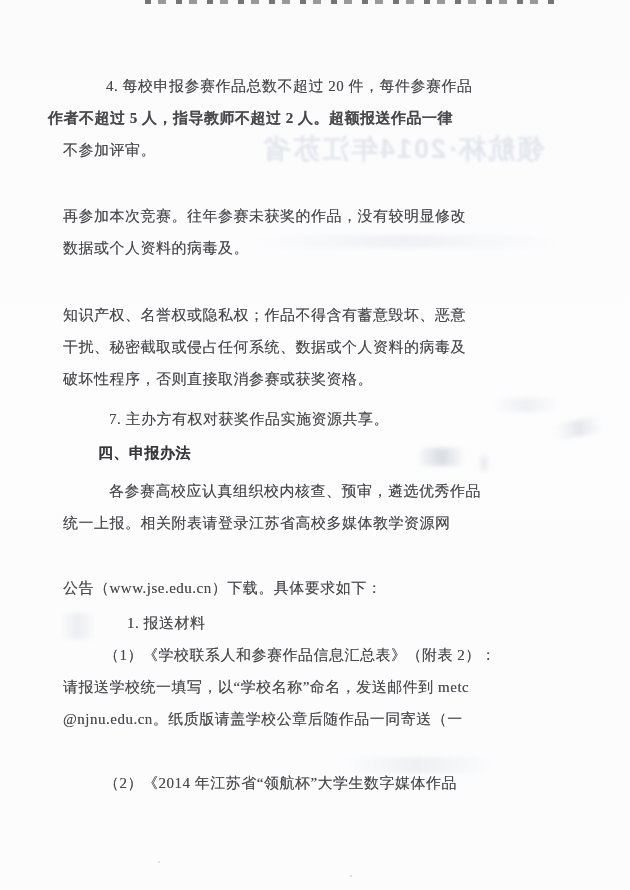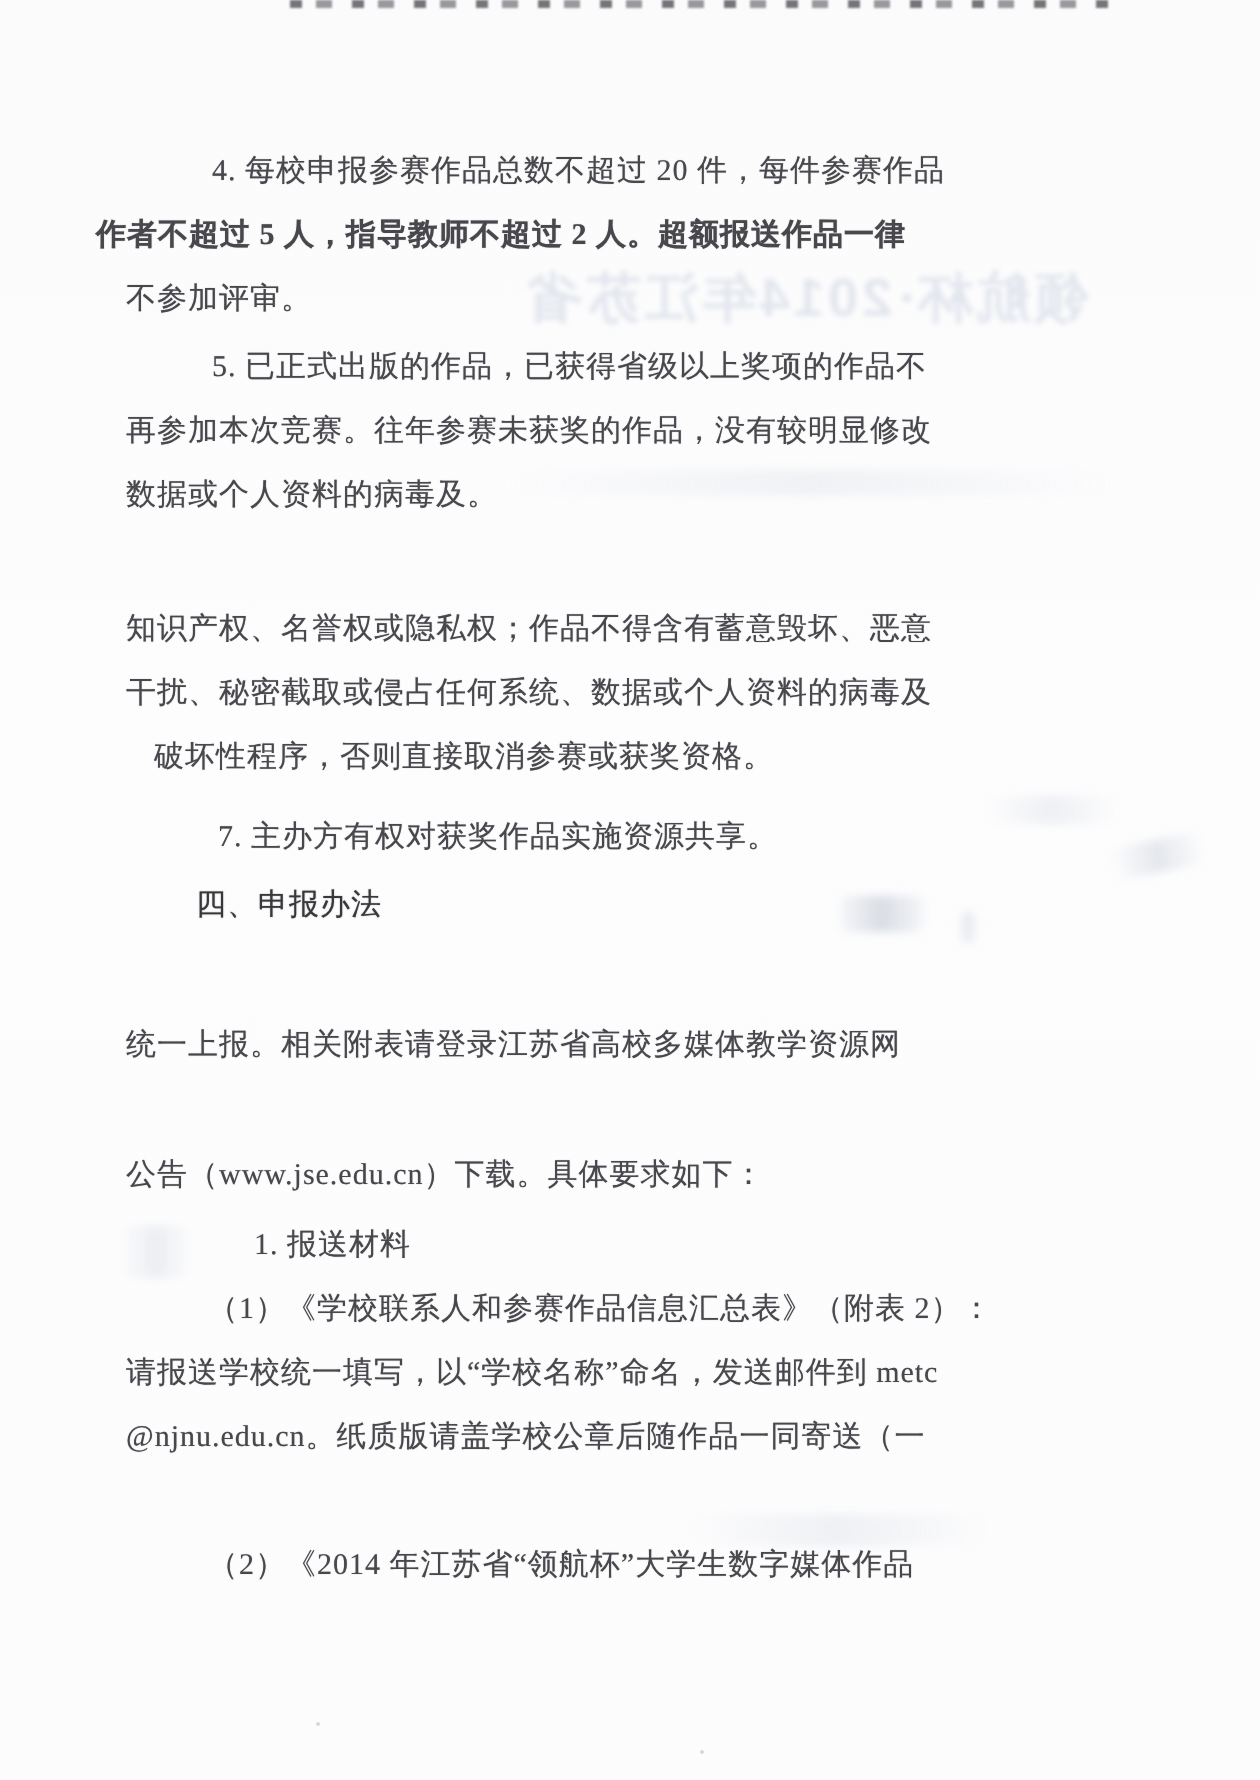--- a/index.html
+++ b/index.html
@@ -15,21 +15,21 @@
   .ln{
     position:absolute;
     white-space:nowrap;
     font-size:15px;
     line-height:22px;
     color:#47474c;
     letter-spacing:0.5px;
     text-shadow:0 0 0.5px rgba(70,70,76,0.55);
   }
   .hd{
-    font-weight:normal;
+    font-weight:bold;
     color:#38383c;
     font-family:"Liberation Sans", sans-serif;
     text-shadow:0 0 0.6px rgba(56,56,60,0.7);
   }
   
   .ghost{
     position:absolute;
     transform:scaleX(-1);
     color:#e2e6ed;
     font-weight:bold;
@@ -65,28 +65,28 @@
   <div class="blob" style="left:556px;top:420px;width:46px;height:16px;transform:rotate(-12deg);"></div>
   <div class="blob" style="left:493px;top:398px;width:66px;height:14px;opacity:0.6;"></div>
   <div class="blob" style="left:420px;top:448px;width:42px;height:18px;background:linear-gradient(90deg,rgba(188,195,206,0.1),rgba(188,195,206,0.55),rgba(188,195,206,0.1));"></div>
   <div class="blob" style="left:479px;top:456px;width:10px;height:15px;"></div>
   <div class="blob" style="left:60px;top:613px;width:36px;height:26px;opacity:0.7;"></div>
   <div class="blob" style="left:343px;top:757px;width:152px;height:16px;opacity:0.55;"></div>
 
   <div class="ln" style="top:75px;left:106px;">4. 每校申报参赛作品总数不超过 20 件，每件参赛作品</div>
   <div class="ln" style="top:107px;left:48px;font-weight:bold;">作者不超过 5 人，指导教师不超过 2 人。超额报送作品一律</div>
   <div class="ln" style="top:139px;left:63px;">不参加评审。</div>
-  <div class="ln" style="top:173px;left:106px;">5. 已正式出版的作品，已获得省级以上奖项的作品不</div>
   <div class="ln" style="top:205px;left:63px;">再参加本次竞赛。往年参赛未获奖的作品，没有较明显修改</div>
   <div class="ln" style="top:237px;left:63px;">数据或个人资料的病毒及。</div>
   <div class="ln" style="top:304px;left:63px;">知识产权、名誉权或隐私权；作品不得含有蓄意毁坏、恶意</div>
   <div class="ln" style="top:336px;left:63px;">干扰、秘密截取或侵占任何系统、数据或个人资料的病毒及</div>
-  <div class="ln" style="top:368px;left:77px;">破坏性程序，否则直接取消参赛或获奖资格。</div>
+  <div class="ln" style="top:368px;left:63px;">破坏性程序，否则直接取消参赛或获奖资格。</div>
   <div class="ln" style="top:408px;left:109px;">7. 主办方有权对获奖作品实施资源共享。</div>
   <div class="ln hd" style="top:442px;left:98px;">四、申报办法</div>
+  <div class="ln" style="top:480px;left:109px;">各参赛高校应认真组织校内核查、预审，遴选优秀作品</div>
   <div class="ln" style="top:512px;left:63px;">统一上报。相关附表请登录江苏省高校多媒体教学资源网</div>
   <div class="ln" style="top:577px;left:63px;">公告（www.jse.edu.cn）下载。具体要求如下：</div>
   <div class="ln" style="top:612px;left:127px;">1. 报送材料</div>
   <div class="ln" style="top:644px;left:104px;">（1）《学校联系人和参赛作品信息汇总表》（附表 2）：</div>
   <div class="ln" style="top:676px;left:63px;">请报送学校统一填写，以“学校名称”命名，发送邮件到 metc</div>
   <div class="ln" style="top:708px;left:63px;">@njnu.edu.cn。纸质版请盖学校公章后随作品一同寄送（一</div>
   <div class="ln" style="top:772px;left:104px;">（2）《2014 年江苏省“领航杯”大学生数字媒体作品</div>
 
   <div class="speck" style="left:158px;top:861px;"></div>
   <div class="speck" style="left:350px;top:875px;"></div>

